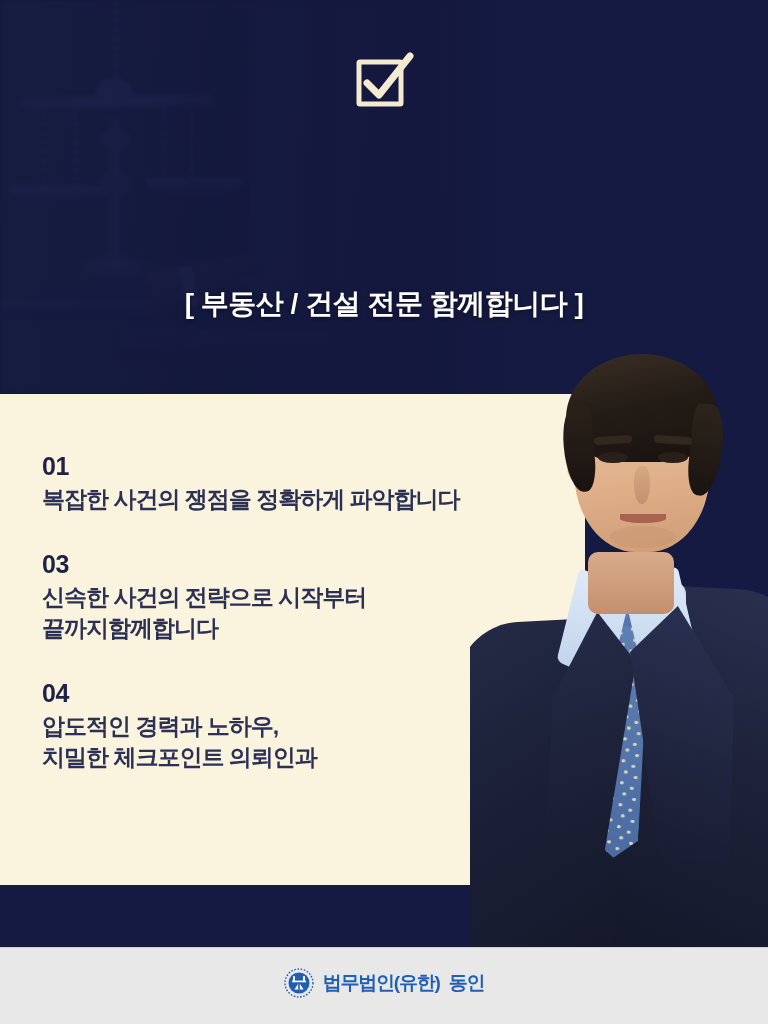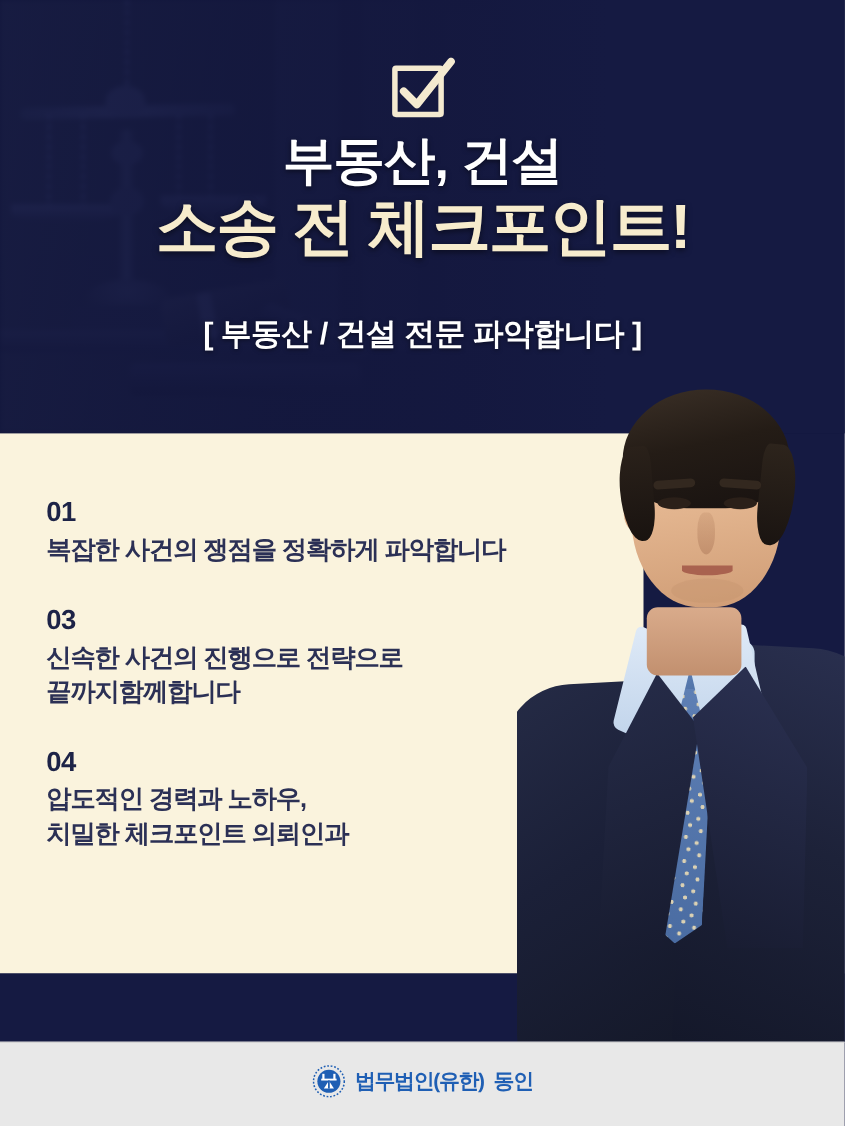--- a/index.html
+++ b/index.html
@@ -347,43 +347,39 @@
     </div>
     <div class="hero-tint"></div>
 
     <div class="check-icon">
       <svg viewBox="0 0 62 56" width="62" height="56">
         <rect x="6" y="10" width="42" height="42" rx="1" fill="none" stroke="#f4ead0" stroke-width="5"></rect>
         <path d="M14 31 L26 43 L57 4" fill="none" stroke="#f4ead0" stroke-width="7" stroke-linecap="round" stroke-linejoin="round"></path>
       </svg>
     </div>
 
-    <div class="hero-title">
-      <span class="t-line1">부동산, 건설</span>
-      <span class="t-line2">소송 전 체크포인트!</span>
-    </div>
-
-    <div class="hero-sub">[ 부동산 / 건설 전문 파악합니다 ]</div>
+
+    <div class="hero-sub">[ 부동산 / 건설 전문 함께합니다 ]</div>
   </div>
 
   <div class="panel">
     <div class="list">
 
       <div class="item">
         <div class="num">01</div>
         <div class="lines">
           <span>복잡한 사건의 쟁점을 정확하게 파악합니다</span>
         </div>
       </div>
 
 
       <div class="item">
         <div class="num">03</div>
         <div class="lines">
-          <span>신속한 사건의 진행으로 전략으로</span>
+          <span>신속한 사건의 전략으로 시작부터</span>
           <span>끝까지함께합니다</span>
         </div>
       </div>
 
       <div class="item">
         <div class="num">04</div>
         <div class="lines">
           <span>압도적인 경력과 노하우,</span>
           <span>치밀한 체크포인트 의뢰인과</span>
         </div>

